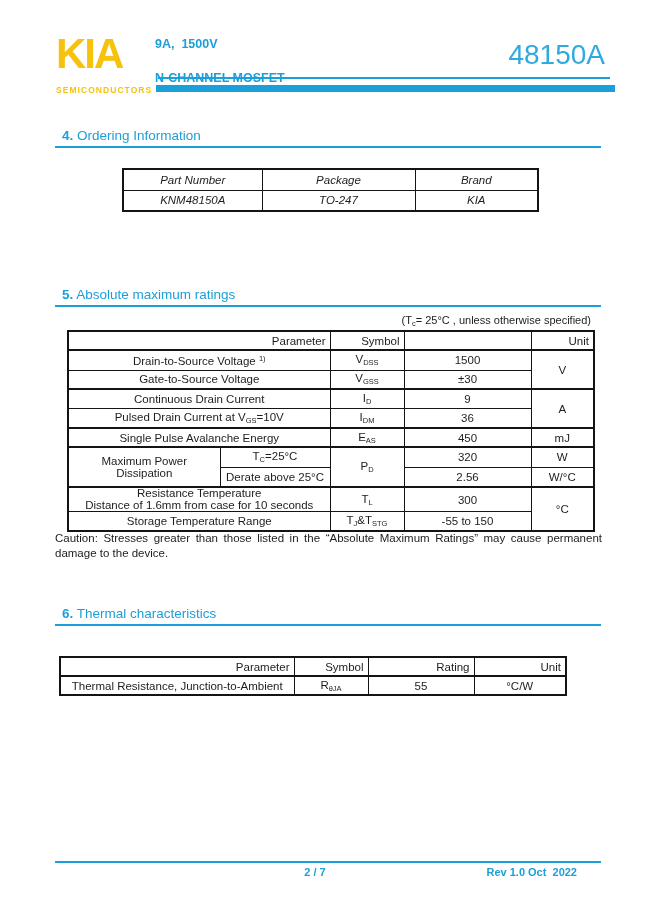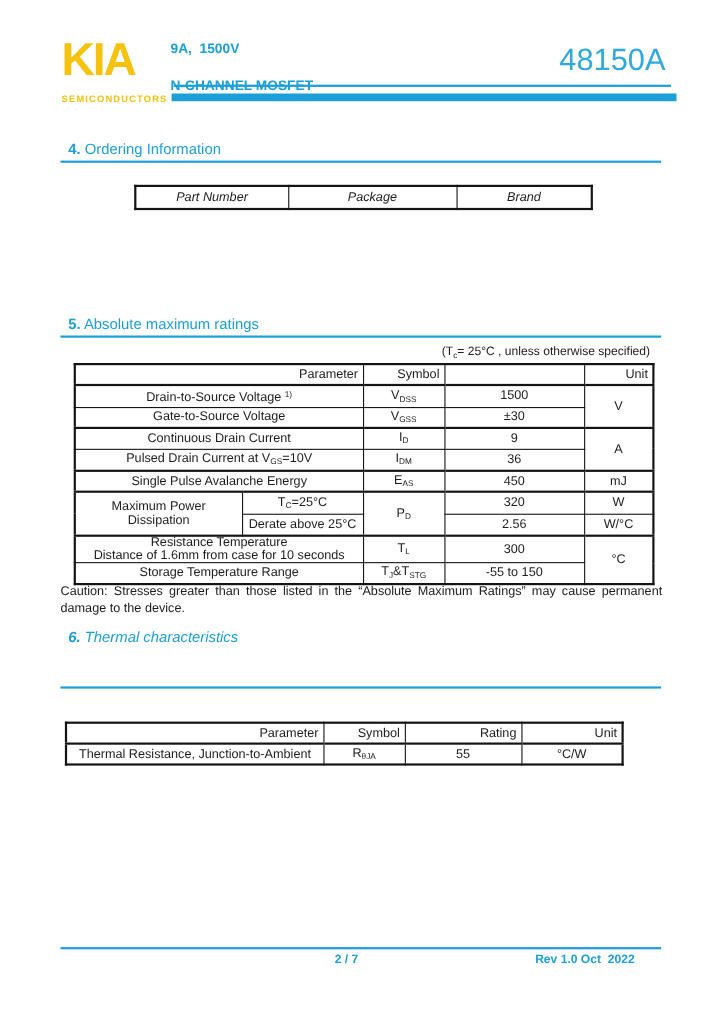--- a/index.html
+++ b/index.html
@@ -63,20 +63,25 @@
     <colgroup>
         <col style="width:139px">
         <col style="width:153px">
         <col style="width:123px">
       </colgroup>
     <tbody>
         <tr style="height:21px">
       <td>Part Number</td>
       <td>Package</td>
       <td>Brand</td>
+    </tr>
+    <tr style="height:21px">
+      <td>KNM48150A</td>
+      <td>TO-247</td>
+      <td>KIA</td>
     </tr>
   </tbody>
     </table>
 
   <div class="abs sec" style="left:62px;top:287px;">
     <span class="secnum">5.</span>
     <span>Absolute maximum ratings</span>
   </div>
   <div class="abs rule" style="left:55px;top:305px;width:546px;height:2px;"></div>
 
@@ -149,21 +154,21 @@
     <tr style="height:19px">
       <td colspan="2" class="l">Storage Temperature Range</td>
       <td><span>T</span><sub>J</sub><span>&amp;T</span><sub>STG</sub></td>
       <td>-55 to 150</td>
     </tr>
   </tbody>
     </table>
 
   <div class="abs caution" style="left:55px;top:531px;width:547px;">Caution: Stresses greater than those listed in the “Absolute Maximum Ratings” may cause permanent damage to the device.</div>
 
-  <div class="abs sec" style="left:62px;top:572px;font-style:italic;">
+  <div class="abs sec" style="left:62px;top:606px;">
     <span class="secnum">6.</span>
     <span>Thermal characteristics</span>
   </div>
   <div class="abs rule" style="left:55px;top:624px;width:546px;height:2px;"></div>
 
   <table class="t abs" style="left:59px;top:656px;width:506px;">
     <colgroup>
         <col style="width:234px">
         <col style="width:74px">
         <col style="width:106px">

